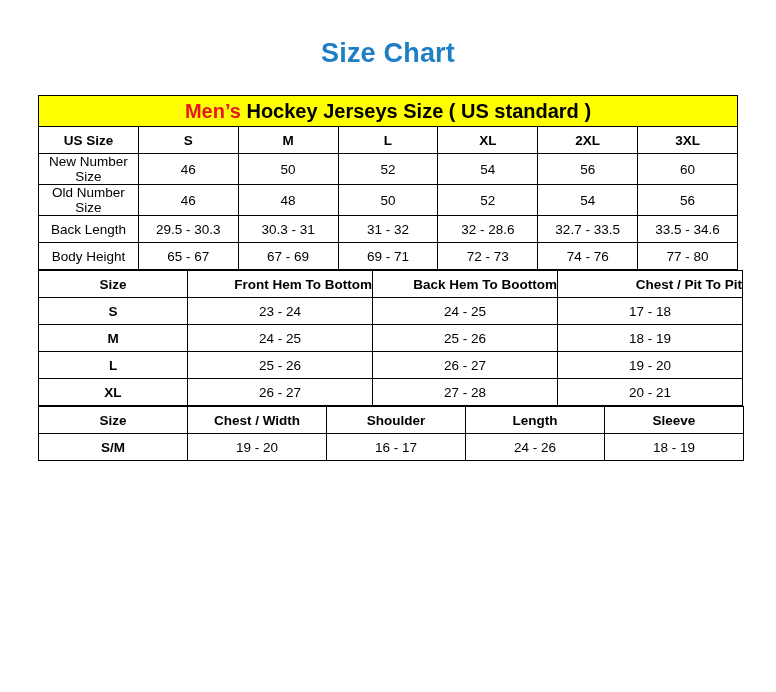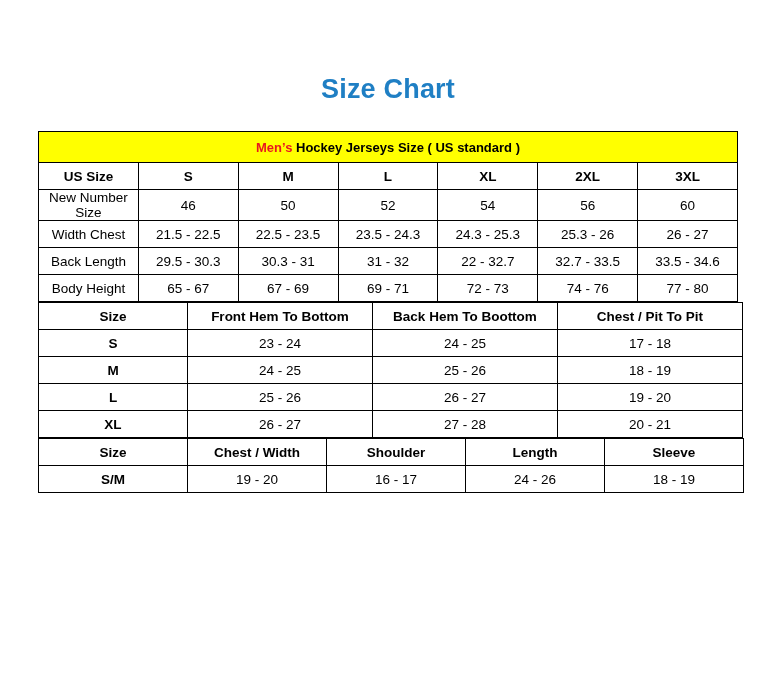--- a/index.html
+++ b/index.html
@@ -19,21 +19,21 @@
     width: 776px;
     height: 692px;
     box-sizing: border-box;
   }
   .title {
     text-align: center;
     color: #1f7fc4;
     font-size: 27px;
     font-weight: bold;
     letter-spacing: 0.2px;
-    padding-top: 76px;
+    padding-top: 40px;
     line-height: 1;
   }
   .tables-wrap {
     margin: 28px 38px 0 38px;
     width: 700px;
   }
   table {
     border-collapse: collapse;
     width: 700px;
     table-layout: fixed;
@@ -43,36 +43,36 @@
     font-size: 13.5px;
     text-align: center;
     padding: 0;
     height: 26px;
     vertical-align: middle;
     font-weight: normal;
   }
   .banner td {
     background: #ffff00;
     font-weight: bold;
-    font-size: 13px;
+    font-size: 20px;
     height: 30px;
   }
   .banner .accent-red { color: #e8161f; }
   .banner .accent-black { color: #000000; }
   .hdr td, .colhdr td {
     font-weight: bold;
   }
   .rowlabel {
     font-weight: normal;
   }
   .bold-cell { font-weight: bold; }
   .mens-col-0 { width: 148px; }
   .mens-col { width: 92px; }
   .wm-col-0 { width: 148px; }
-  .wm-col { width: 184px; }
+  .wm-col { width: 184px; text-align: right; }
   .yt-col-0 { width: 148px; }
   .yt-col { width: 138px; }
 </style>
 </head>
 <body>
 
 <div class="page">
 
   <div class="title">Size Chart</div>
 
@@ -95,34 +95,34 @@
         <tr>
           <td class="rowlabel">New Number Size</td>
           <td>46</td>
           <td>50</td>
           <td>52</td>
           <td>54</td>
           <td>56</td>
           <td>60</td>
         </tr>
         <tr>
-          <td class="rowlabel">Width Chest</td>
-          <td>21.5 - 22.5</td>
-          <td>22.5 - 23.5</td>
-          <td>23.5 - 24.3</td>
-          <td>24.3 - 25.3</td>
-          <td>25.3 - 26</td>
-          <td>26 - 27</td>
+          <td class="rowlabel">Old Number Size</td>
+          <td>46</td>
+          <td>48</td>
+          <td>50</td>
+          <td>52</td>
+          <td>54</td>
+          <td>56</td>
         </tr>
         <tr>
           <td class="rowlabel">Back Length</td>
           <td>29.5 - 30.3</td>
           <td>30.3 - 31</td>
           <td>31 - 32</td>
-          <td>22 - 32.7</td>
+          <td>32 - 28.6</td>
           <td>32.7 - 33.5</td>
           <td>33.5 - 34.6</td>
         </tr>
         <tr>
           <td class="rowlabel">Body Height</td>
           <td>65 - 67</td>
           <td>67 - 69</td>
           <td>69 - 71</td>
           <td>72 - 73</td>
           <td>74 - 76</td>

